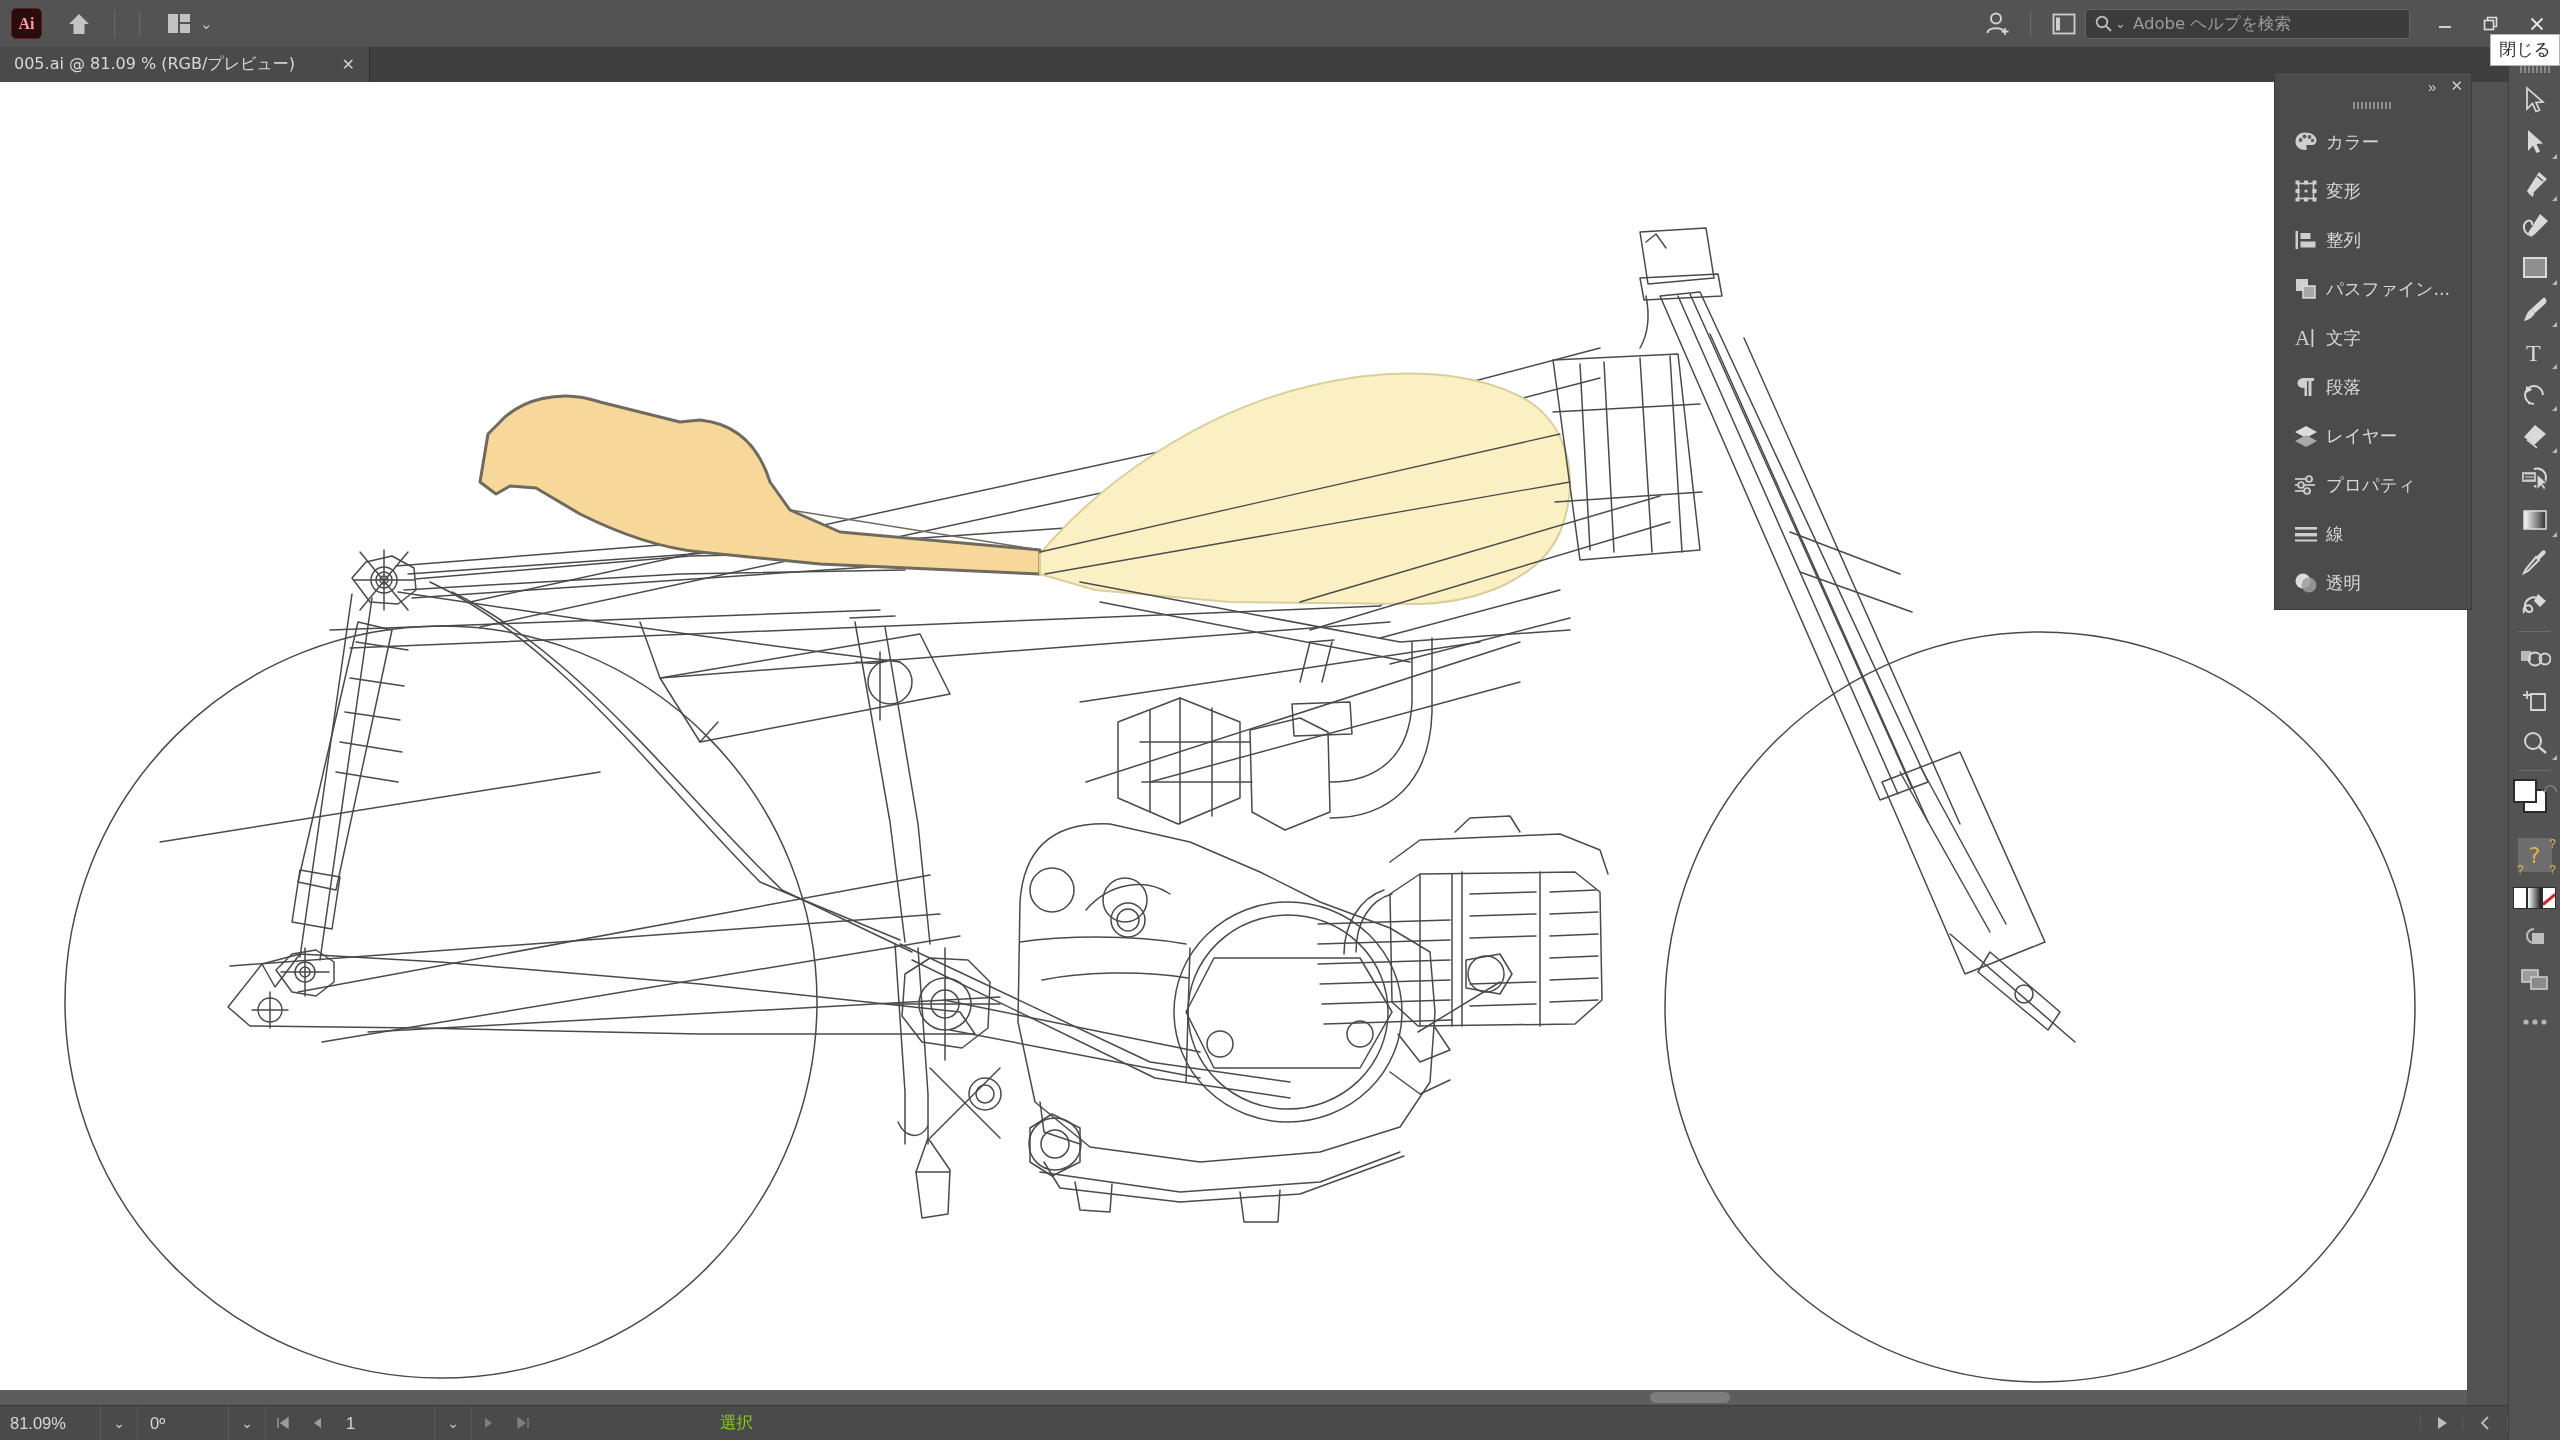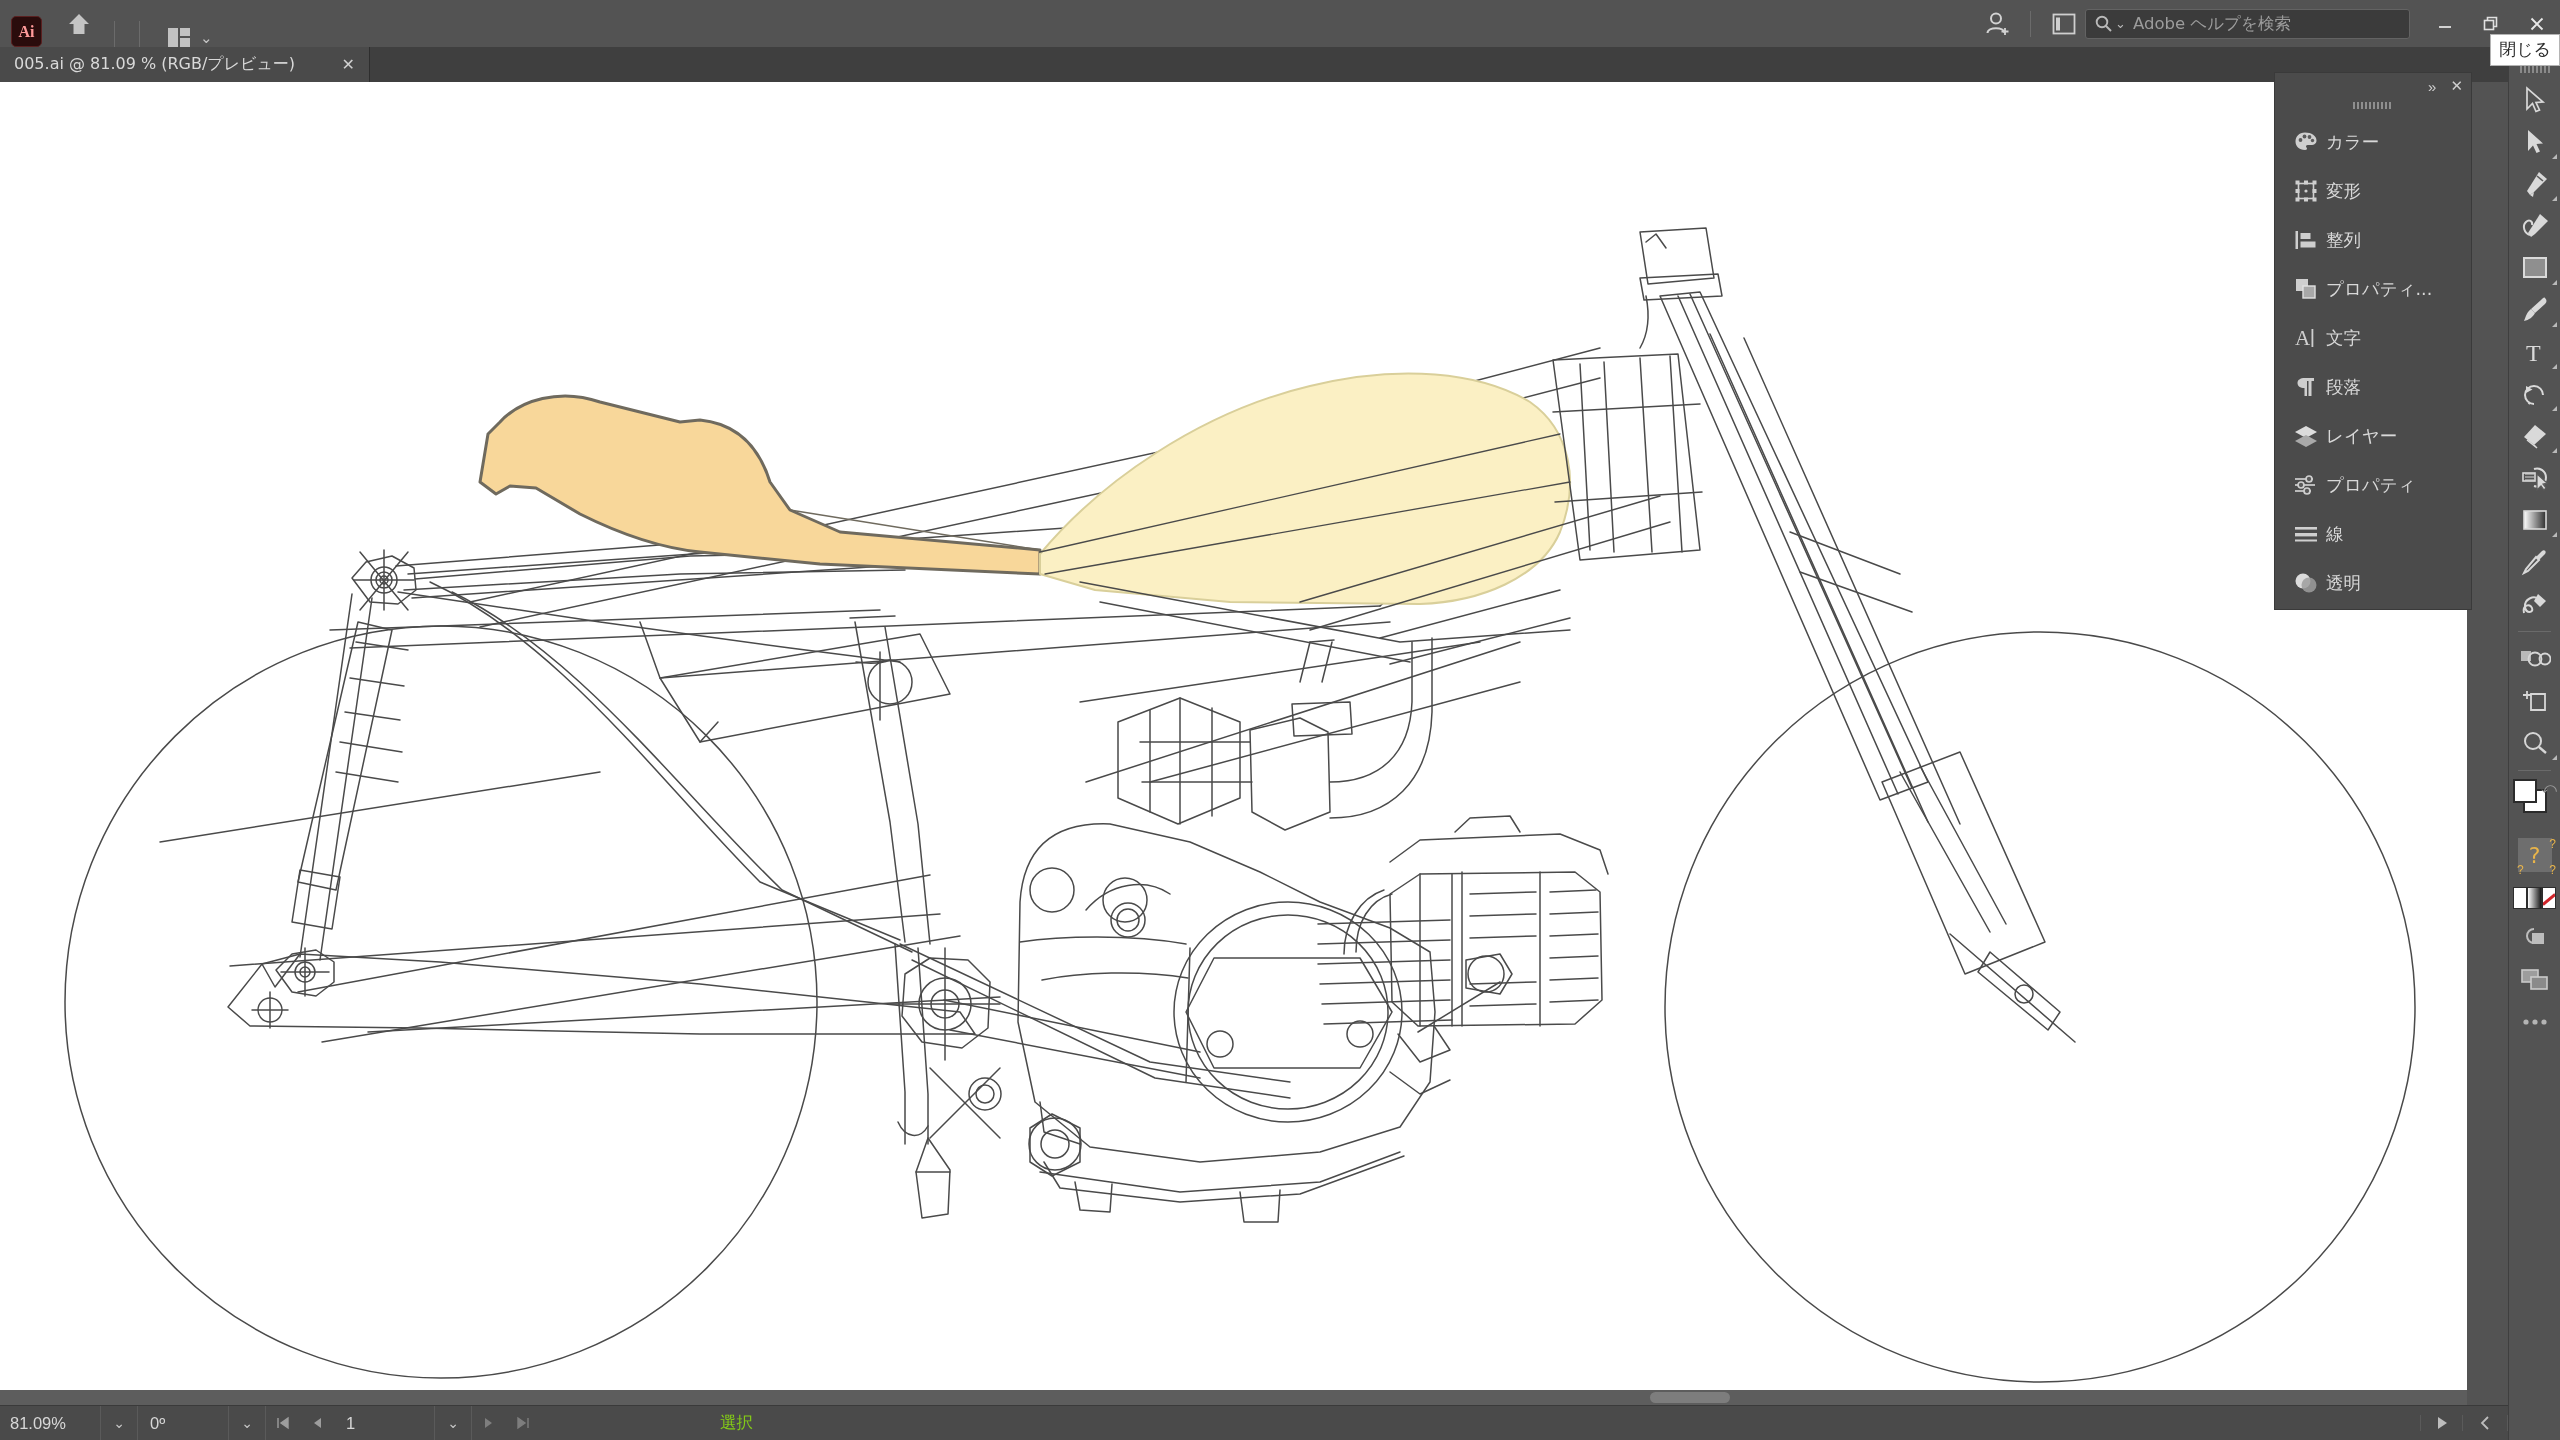--- a/index.html
+++ b/index.html
@@ -8,21 +8,21 @@
     overflow: hidden;
     background: #535353;
     font-family: "Liberation Sans", "DejaVu Sans", sans-serif;
     -webkit-font-smoothing: antialiased;
   }
   .app { position: relative; width: 2560px; height: 1440px; background: #535353; }
 
   
   .menubar {
     position: absolute; left: 0; top: 0; width: 2560px; height: 47px;
-    background: #535353; display: flex; align-items: flex-end;
+    background: #535353; display: flex; align-items: center;
   }
   .ai-logo {
     width: 31px; height: 31px; margin-left: 11px; border-radius: 5px;
     background: #2a0c0c; border: 1px solid #5a2020;
     color: #ff9a9a; font-size: 16px; font-weight: bold;
     display: flex; align-items: center; justify-content: center;
     font-family: "Liberation Serif", serif;
   }
   .home-btn {
     width: 46px; height: 47px; display: flex; align-items: center; justify-content: center;
@@ -531,21 +531,21 @@
         <span class="lbl">整列</span>
       </div>
 
       <div class="dock-row">
         <span class="dico">
           <svg width="24" height="24" viewBox="0 0 24 24">
             <rect x="2" y="2" width="12" height="12" fill="#cfcfcf"></rect>
             <rect x="9" y="9" width="12" height="12" fill="#a8a8a8" stroke="#e2e2e2" stroke-width="1.4"></rect>
           </svg>
         </span>
-        <span class="lbl">プロパティ...</span>
+        <span class="lbl">パスファイン...</span>
       </div>
 
       <div class="dock-row">
         <span class="dico">
           <svg width="24" height="24" viewBox="0 0 24 24">
             <text x="1" y="19" font-family="Liberation Serif, serif" font-size="21" fill="#cfcfcf">A</text>
             <rect x="17.5" y="3" width="1.8" height="18" fill="#cfcfcf"></rect>
           </svg>
         </span>
         <span class="lbl">文字</span>

